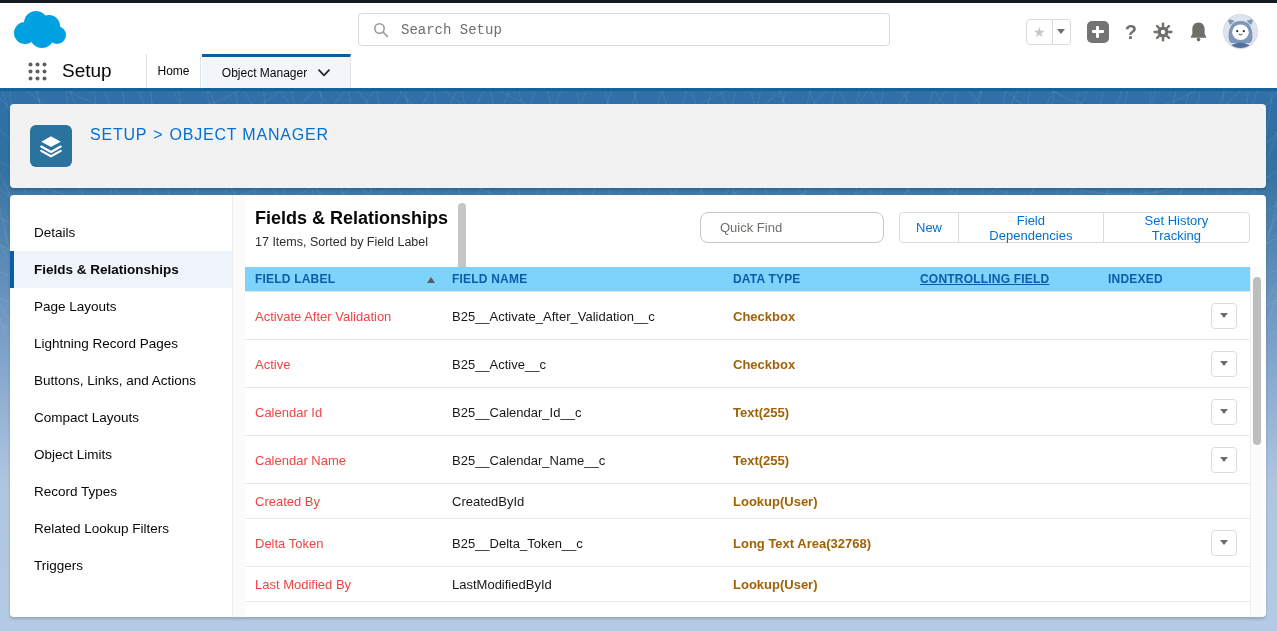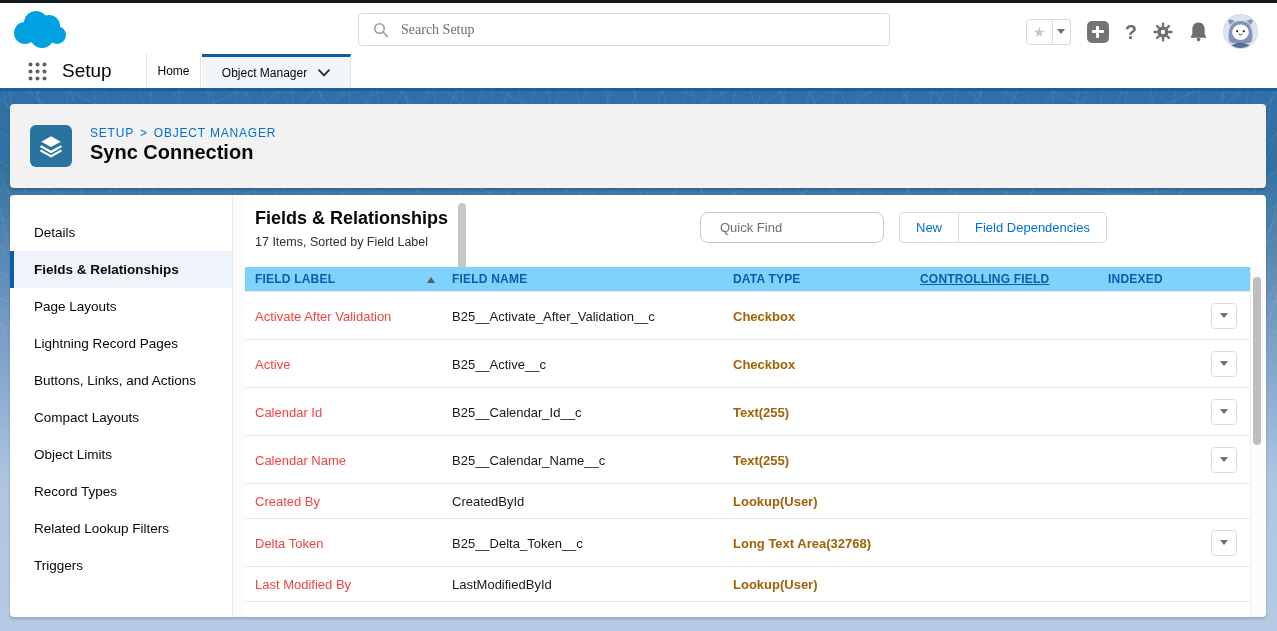--- a/index.html
+++ b/index.html
@@ -15,21 +15,21 @@
   .ghdr { position:absolute; top:3px; left:0; width:100%; height:51px; background:#fff; z-index:5; }
   .logo { position:absolute; left:12px; top:5px; }
   .search-wrap {
     position:absolute; left:358px; top:10px; width:532px; height:33px;
     border:1px solid #d8d8d8; border-radius:4px; background:#fff;
     display:flex; align-items:center;
   }
   .search-wrap svg { margin-left:14px; flex:0 0 auto; }
   .search-input {
     border:none; outline:none; flex:1; height:100%; margin-left:12px;
-    font-family:Liberation Serif, serif; font-size:14px; color:#080707; background:transparent;
+    font-family:Liberation Mono, monospace; font-size:14px; color:#080707; background:transparent;
   }
   .search-input::placeholder { color:#706e6b; opacity:1; }
   .hdr-right { position:absolute; right:20px; top:12px; height:33px; display:flex; align-items:center; gap:16px; }
   .fav { display:flex; align-items:center; }
   .fav-star {
     width:27px; height:26px; border:1px solid #dddbda; border-radius:4px 0 0 4px;
     background:#fff; display:flex; align-items:center; justify-content:center;
     font-size:14px; color:#c9c7c5; cursor:pointer;
   }
   .fav-drop {
@@ -68,21 +68,21 @@
 
   
   .crumb-card {
     position:absolute; left:10px; top:104px; width:1256px; height:84px;
     background:#f3f2f2; border-radius:4px; box-shadow:0 2px 3px rgba(0,0,0,.18); z-index:3;
   }
   .crumb-icon {
     position:absolute; left:20px; top:21px; width:42px; height:42px; border-radius:6px;
     background:#2a739e; display:flex; align-items:center; justify-content:center;
   }
-  .crumb-links { position:absolute; left:80px; top:22px; font-size:12px; letter-spacing:.8px; }
+  .crumb-links { position:absolute; left:80px; top:22px; font-size:16px; letter-spacing:.8px; }
   .bc-link { color:#0070d2; cursor:pointer; }
   .bc-sep { color:#0070d2; margin:0 6px; }
   .crumb-title { position:absolute; left:80px; top:37px; font-size:20px; font-weight:bold; color:#080707; }
 
   
   .main-card {
     position:absolute; left:10px; top:195px; width:1256px; height:422px;
     background:#fff; border-radius:4px; box-shadow:0 2px 3px rgba(0,0,0,.18); z-index:3; overflow:hidden;
   }
   
@@ -241,21 +241,20 @@
 
 <section class="crumb-card">
   <span class="crumb-icon">
     <svg width="26" height="26" viewBox="0 0 24 24">
       <path d="M12 3 L21 8 L12 13 L3 8 Z" fill="#ffffff"></path>
       <path d="M3 12.5 L12 17.5 L21 12.5" fill="none" stroke="#ffffff" stroke-width="2" stroke-linecap="round" stroke-linejoin="round"></path>
       <path d="M3 16.5 L12 21.5 L21 16.5" fill="none" stroke="#ffffff" stroke-width="2" stroke-linecap="round" stroke-linejoin="round"></path>
     </svg>
   </span>
   <div class="crumb-links"><span class="bc-link">SETUP</span><span class="bc-sep">&gt;</span><span class="bc-link">OBJECT MANAGER</span></div>
-  <h1 class="crumb-title">Sync Connection</h1>
 </section>
 
 <section class="main-card">
   <aside class="sidebar">
     <nav class="side-list">
         <div class="side-item">
           <span>Details</span>
         </div>
         <div class="side-item active">
           <span>Fields &amp; Relationships</span>
@@ -298,20 +297,21 @@
       <svg width="14" height="14" viewBox="0 0 16 16" fill="none" stroke="#9b9b9b" stroke-width="1.8" stroke-linecap="round">
         <circle cx="6.5" cy="6.5" r="4.7"></circle>
           <line x1="10.2" y1="10.2" x2="14.4" y2="14.4"></line>
       </svg>
       <input class="qf-input" type="text" placeholder="Quick Find" style="">
     </div>
 
     <div class="btn-group">
         <button class="grp-btn">New</button>
         <button class="grp-btn">Field Dependencies</button>
+        <button class="grp-btn">Set History Tracking</button>
       </div>
 
     <div class="t-head">
         <span class="thc c0">FIELD LABEL</span>
         <span class="sort-arrow"></span>
         <span class="thc c1">FIELD NAME</span>
         <span class="thc c2">DATA TYPE</span>
         <span class="thc c3">CONTROLLING FIELD</span>
         <span class="thc c4">INDEXED</span>
       </div>

